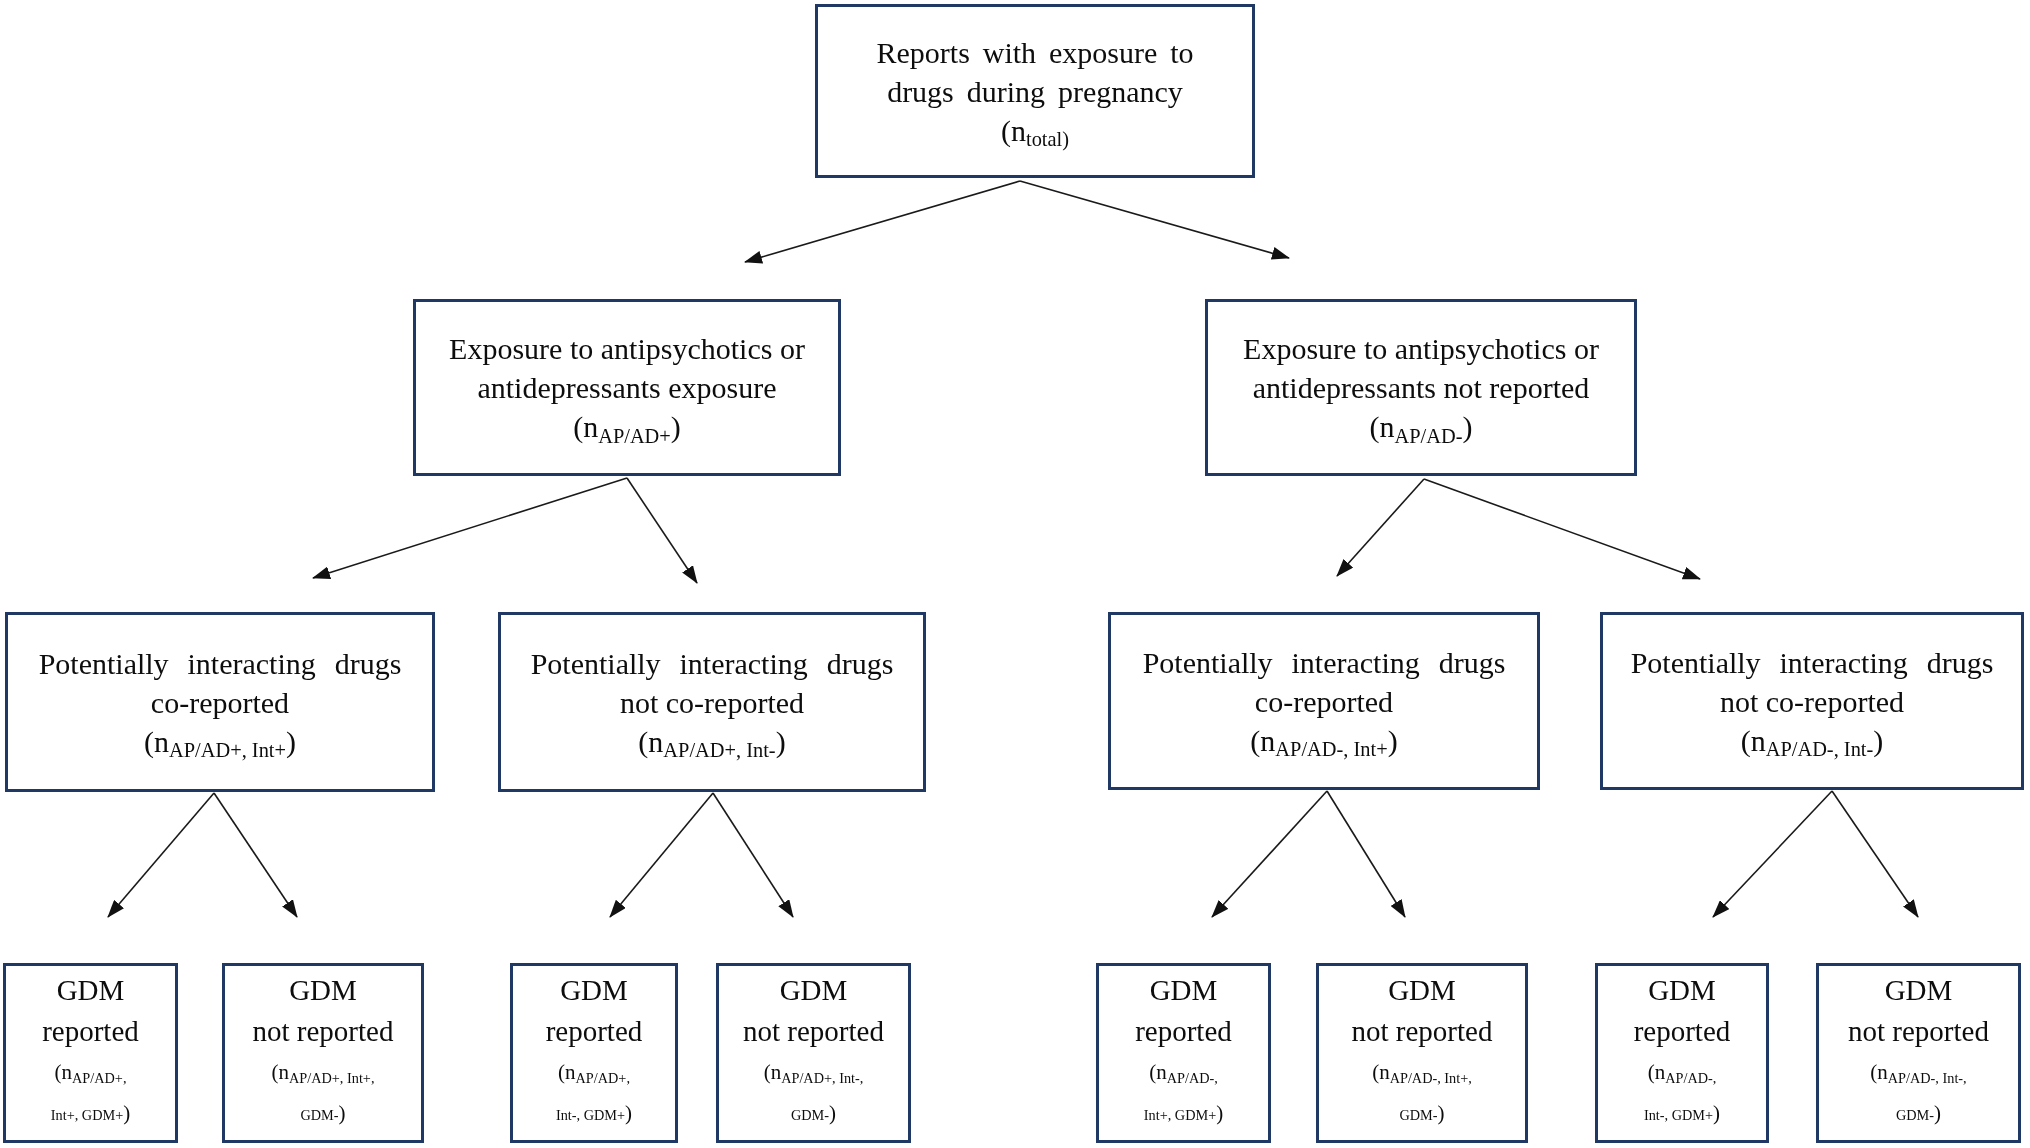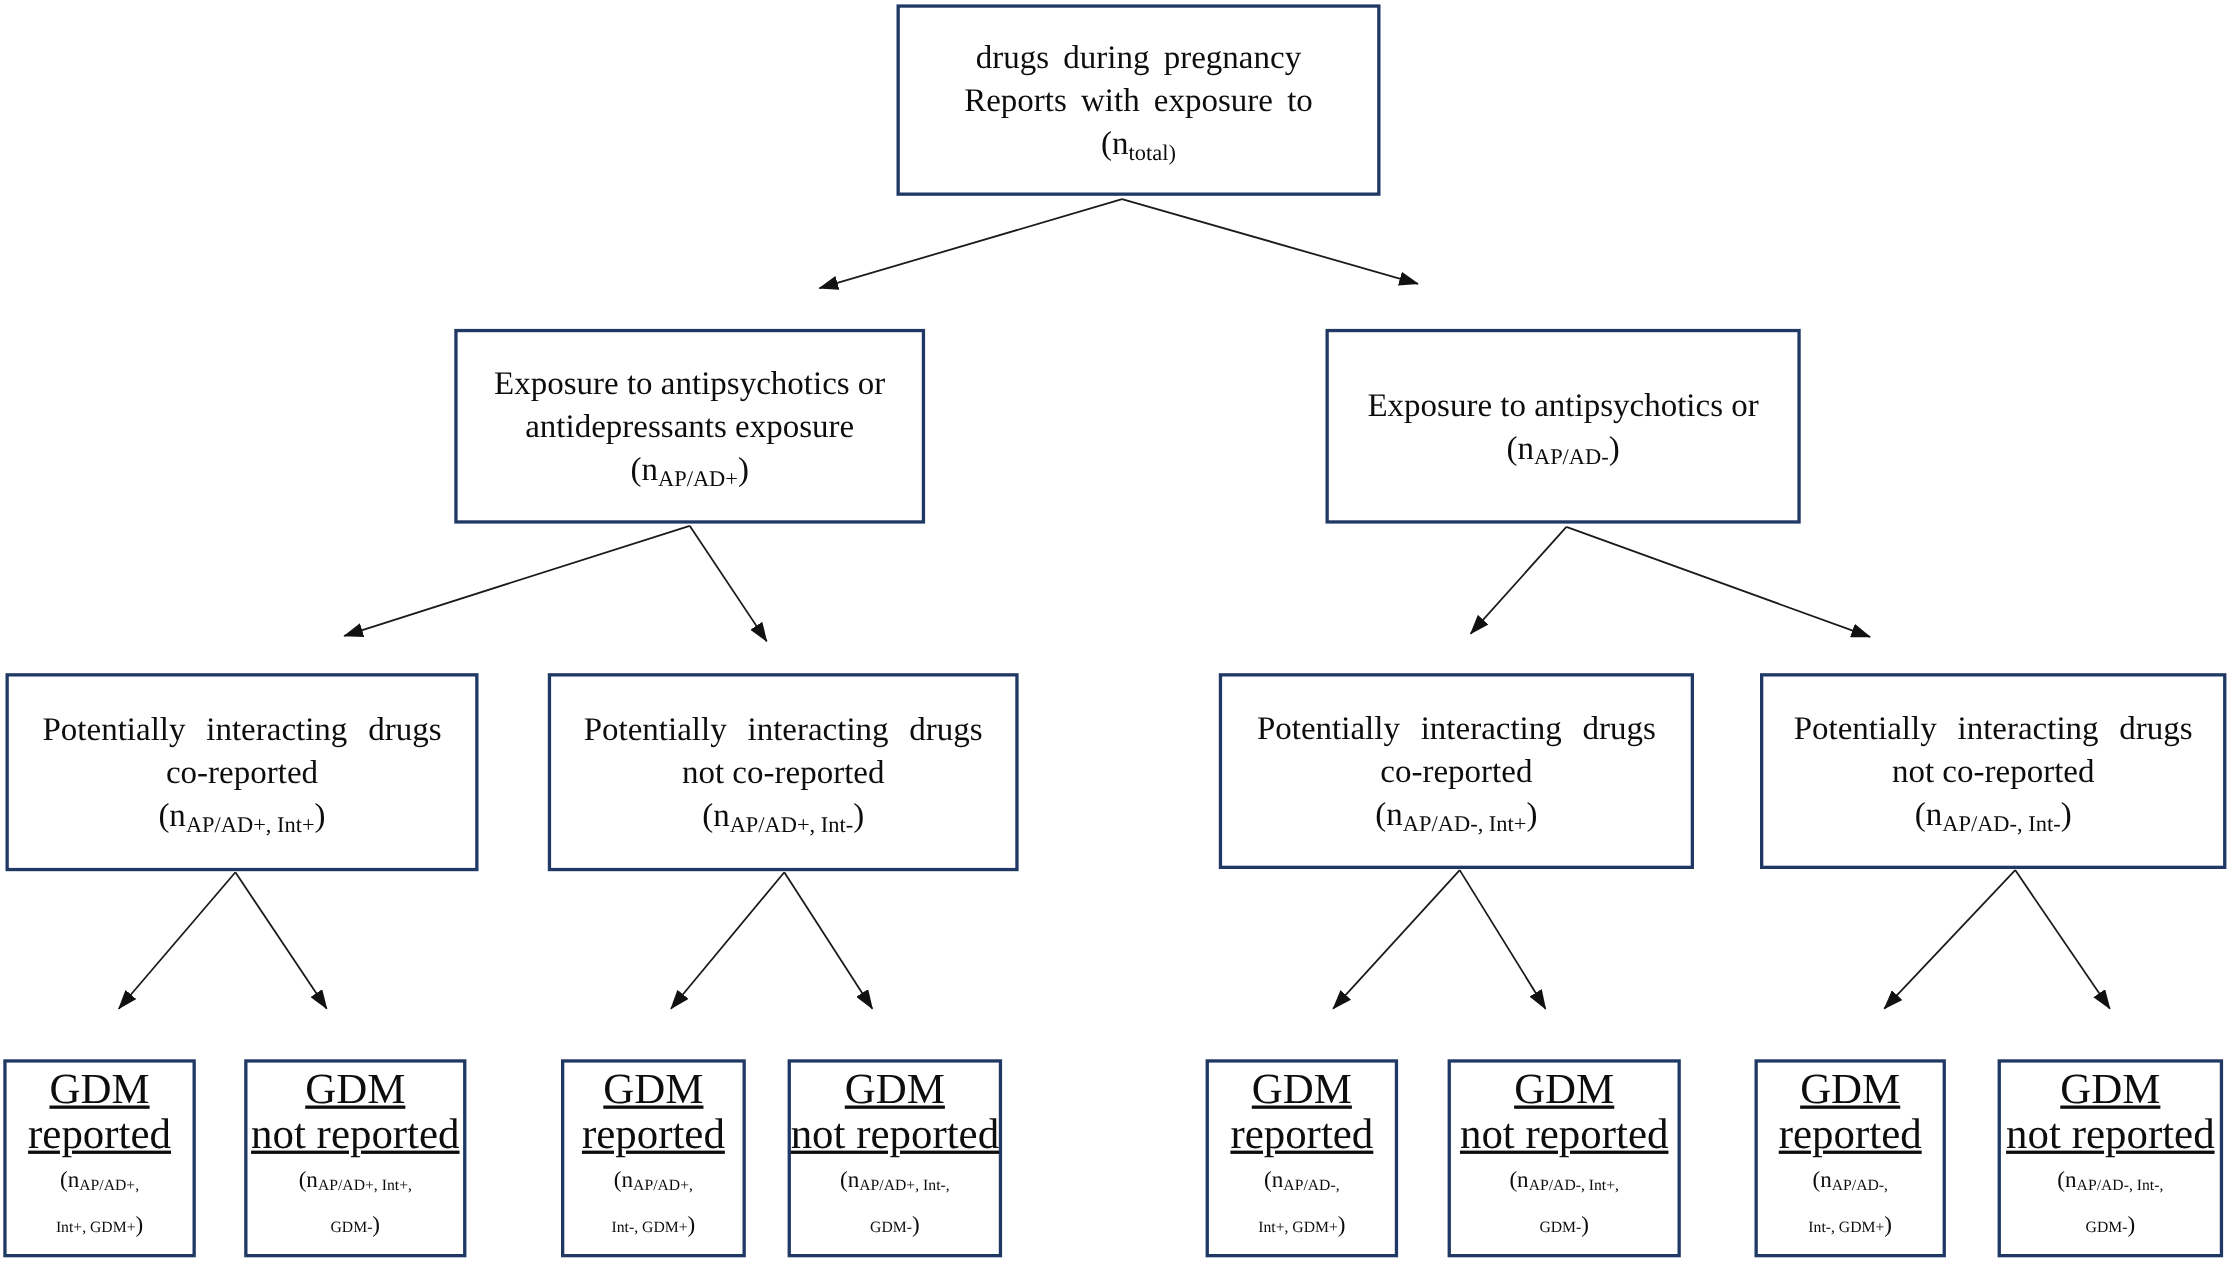--- a/index.html
+++ b/index.html
@@ -20,21 +20,21 @@
     box-sizing: border-box;
     border: 3px solid #1f3864;
     background: #ffffff;
     display: flex;
     flex-direction: column;
     justify-content: center;
     align-items: center;
     text-align: center;
   }
   .node .ln { line-height: 39px; font-size: 30px; white-space: nowrap; }
-  .node.small .ln { line-height: 41px; font-size: 39px; text-decoration: underline; }
+  .node.small .ln { line-height: 41px; font-size: 29px; }
 
   .ws-wide  { word-spacing: 0.38em; }
   .ws-mid   { word-spacing: 0.18em; }
 
   .formula { line-height: 39px; font-size: 30px; white-space: nowrap; }
   .node.small .formula { line-height: 41px; font-size: 21px; }
   .formula sub {
     font-size: 0.68em;
     line-height: 0;
     position: relative;
@@ -66,33 +66,34 @@
     <line x1="214" y1="793" x2="297" y2="917" marker-end="url(#ah)"></line>
     <line x1="713" y1="793" x2="610" y2="917" marker-end="url(#ah)"></line>
     <line x1="713" y1="793" x2="793" y2="917" marker-end="url(#ah)"></line>
     <line x1="1327" y1="791" x2="1212" y2="917" marker-end="url(#ah)"></line>
     <line x1="1327" y1="791" x2="1405" y2="917" marker-end="url(#ah)"></line>
     <line x1="1832" y1="791" x2="1713" y2="917" marker-end="url(#ah)"></line>
     <line x1="1832" y1="791" x2="1918" y2="917" marker-end="url(#ah)"></line>
   </svg>
 
   <div class="node" style="left:815px; top:4px; width:440px; height:174px;">
+    <div class="ln ws-mid">Reports with exposure to</div>
     <div class="ln ws-mid">drugs during pregnancy</div>
-    <div class="ln ws-mid">Reports with exposure to</div>
     <div class="formula"><span>(n</span><sub>total)</sub><span></span></div>
   </div>
 
   <div class="node" style="left:413px; top:299px; width:428px; height:177px;">
     <div class="ln">Exposure to antipsychotics or</div>
     <div class="ln">antidepressants exposure</div>
     <div class="formula"><span>(n</span><sub>AP/AD+</sub><span>)</span></div>
   </div>
 
   <div class="node" style="left:1205px; top:299px; width:432px; height:177px;">
     <div class="ln">Exposure to antipsychotics or</div>
+    <div class="ln">antidepressants not reported</div>
     <div class="formula"><span>(n</span><sub>AP/AD-</sub><span>)</span></div>
   </div>
 
   <div class="node" style="left:5px; top:612px; width:430px; height:180px;">
     <div class="ln ws-wide">Potentially interacting drugs</div>
     <div class="ln">co-reported</div>
     <div class="formula"><span>(n</span><sub>AP/AD+, Int+</sub><span>)</span></div>
   </div>
 
   <div class="node" style="left:498px; top:612px; width:428px; height:180px;">

